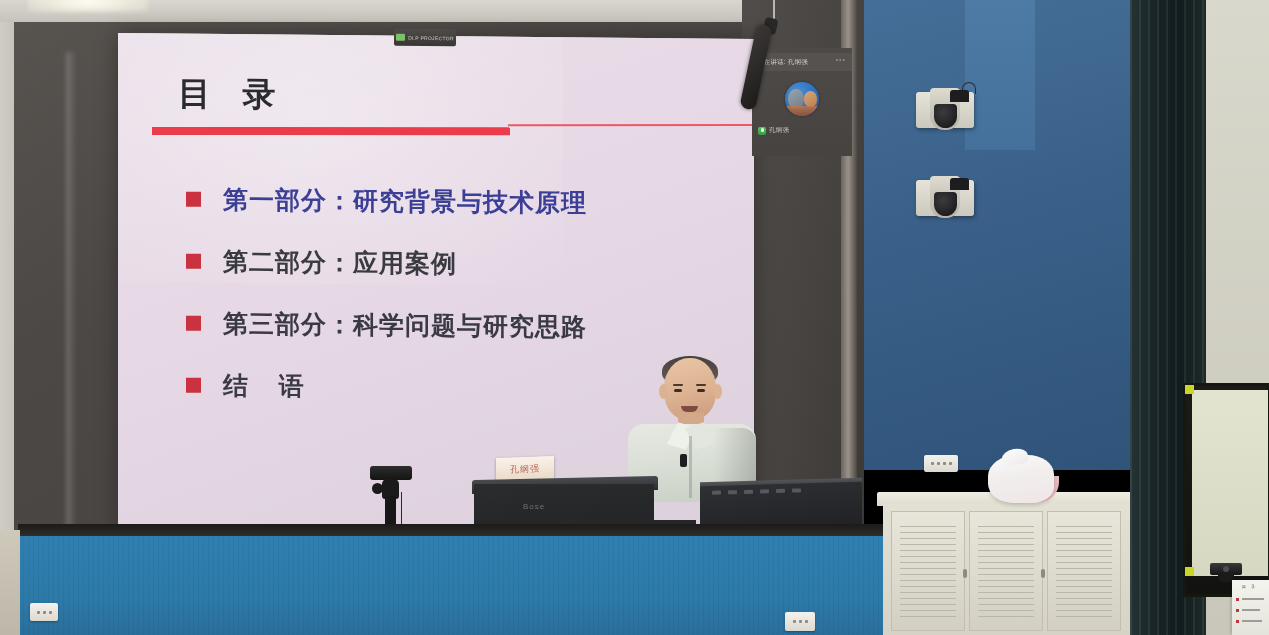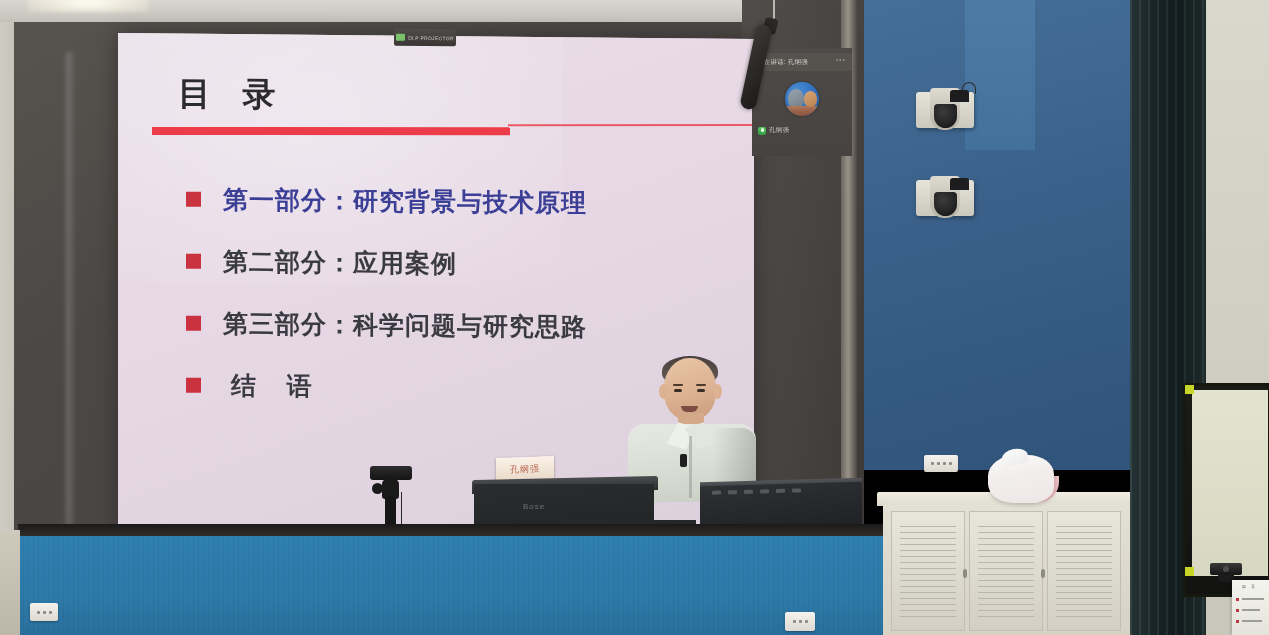--- a/index.html
+++ b/index.html
@@ -59,21 +59,21 @@
   .rule-thin { position:absolute; left:390px; top:86px; width:268px; height:2px;
             background:#ea5a64; transform:rotate(-0.6deg); }
 
   .toc { position:absolute; left:68px; top:134px; width:540px; }
   .toc-item { display:flex; align-items:center; height:62px; }
   .bullet { width:15px; height:15px; background:#c9323e; margin-right:22px; flex:0 0 auto; }
   .toc-text { font-family:"DejaVu Sans","Liberation Sans",sans-serif;
             font-size:25px; font-weight:700; color:#3a3a42; letter-spacing:1px;
             white-space:nowrap; }
   .toc-item.active .toc-text { color:#3b3f96; }
-  .toc-item.spaced .toc-text { letter-spacing:11px;margin-left:8px; }
+  .toc-item.spaced .toc-text { letter-spacing:11px; }
 
   
   .proj-label { position:absolute; left:394px; top:29px; width:62px; height:17px;
             background:linear-gradient(180deg,#4e4b49,#393634); border-radius:2px;
             display:flex; align-items:center; justify-content:center; gap:3px;
             transform:skewY(0.6deg); }
   .proj-led { width:9px; height:7px; background:#79c26a; border-radius:1px; }
   .proj-txt { font-size:5px; color:#cfcfcf; letter-spacing:0.3px; }
 
   

